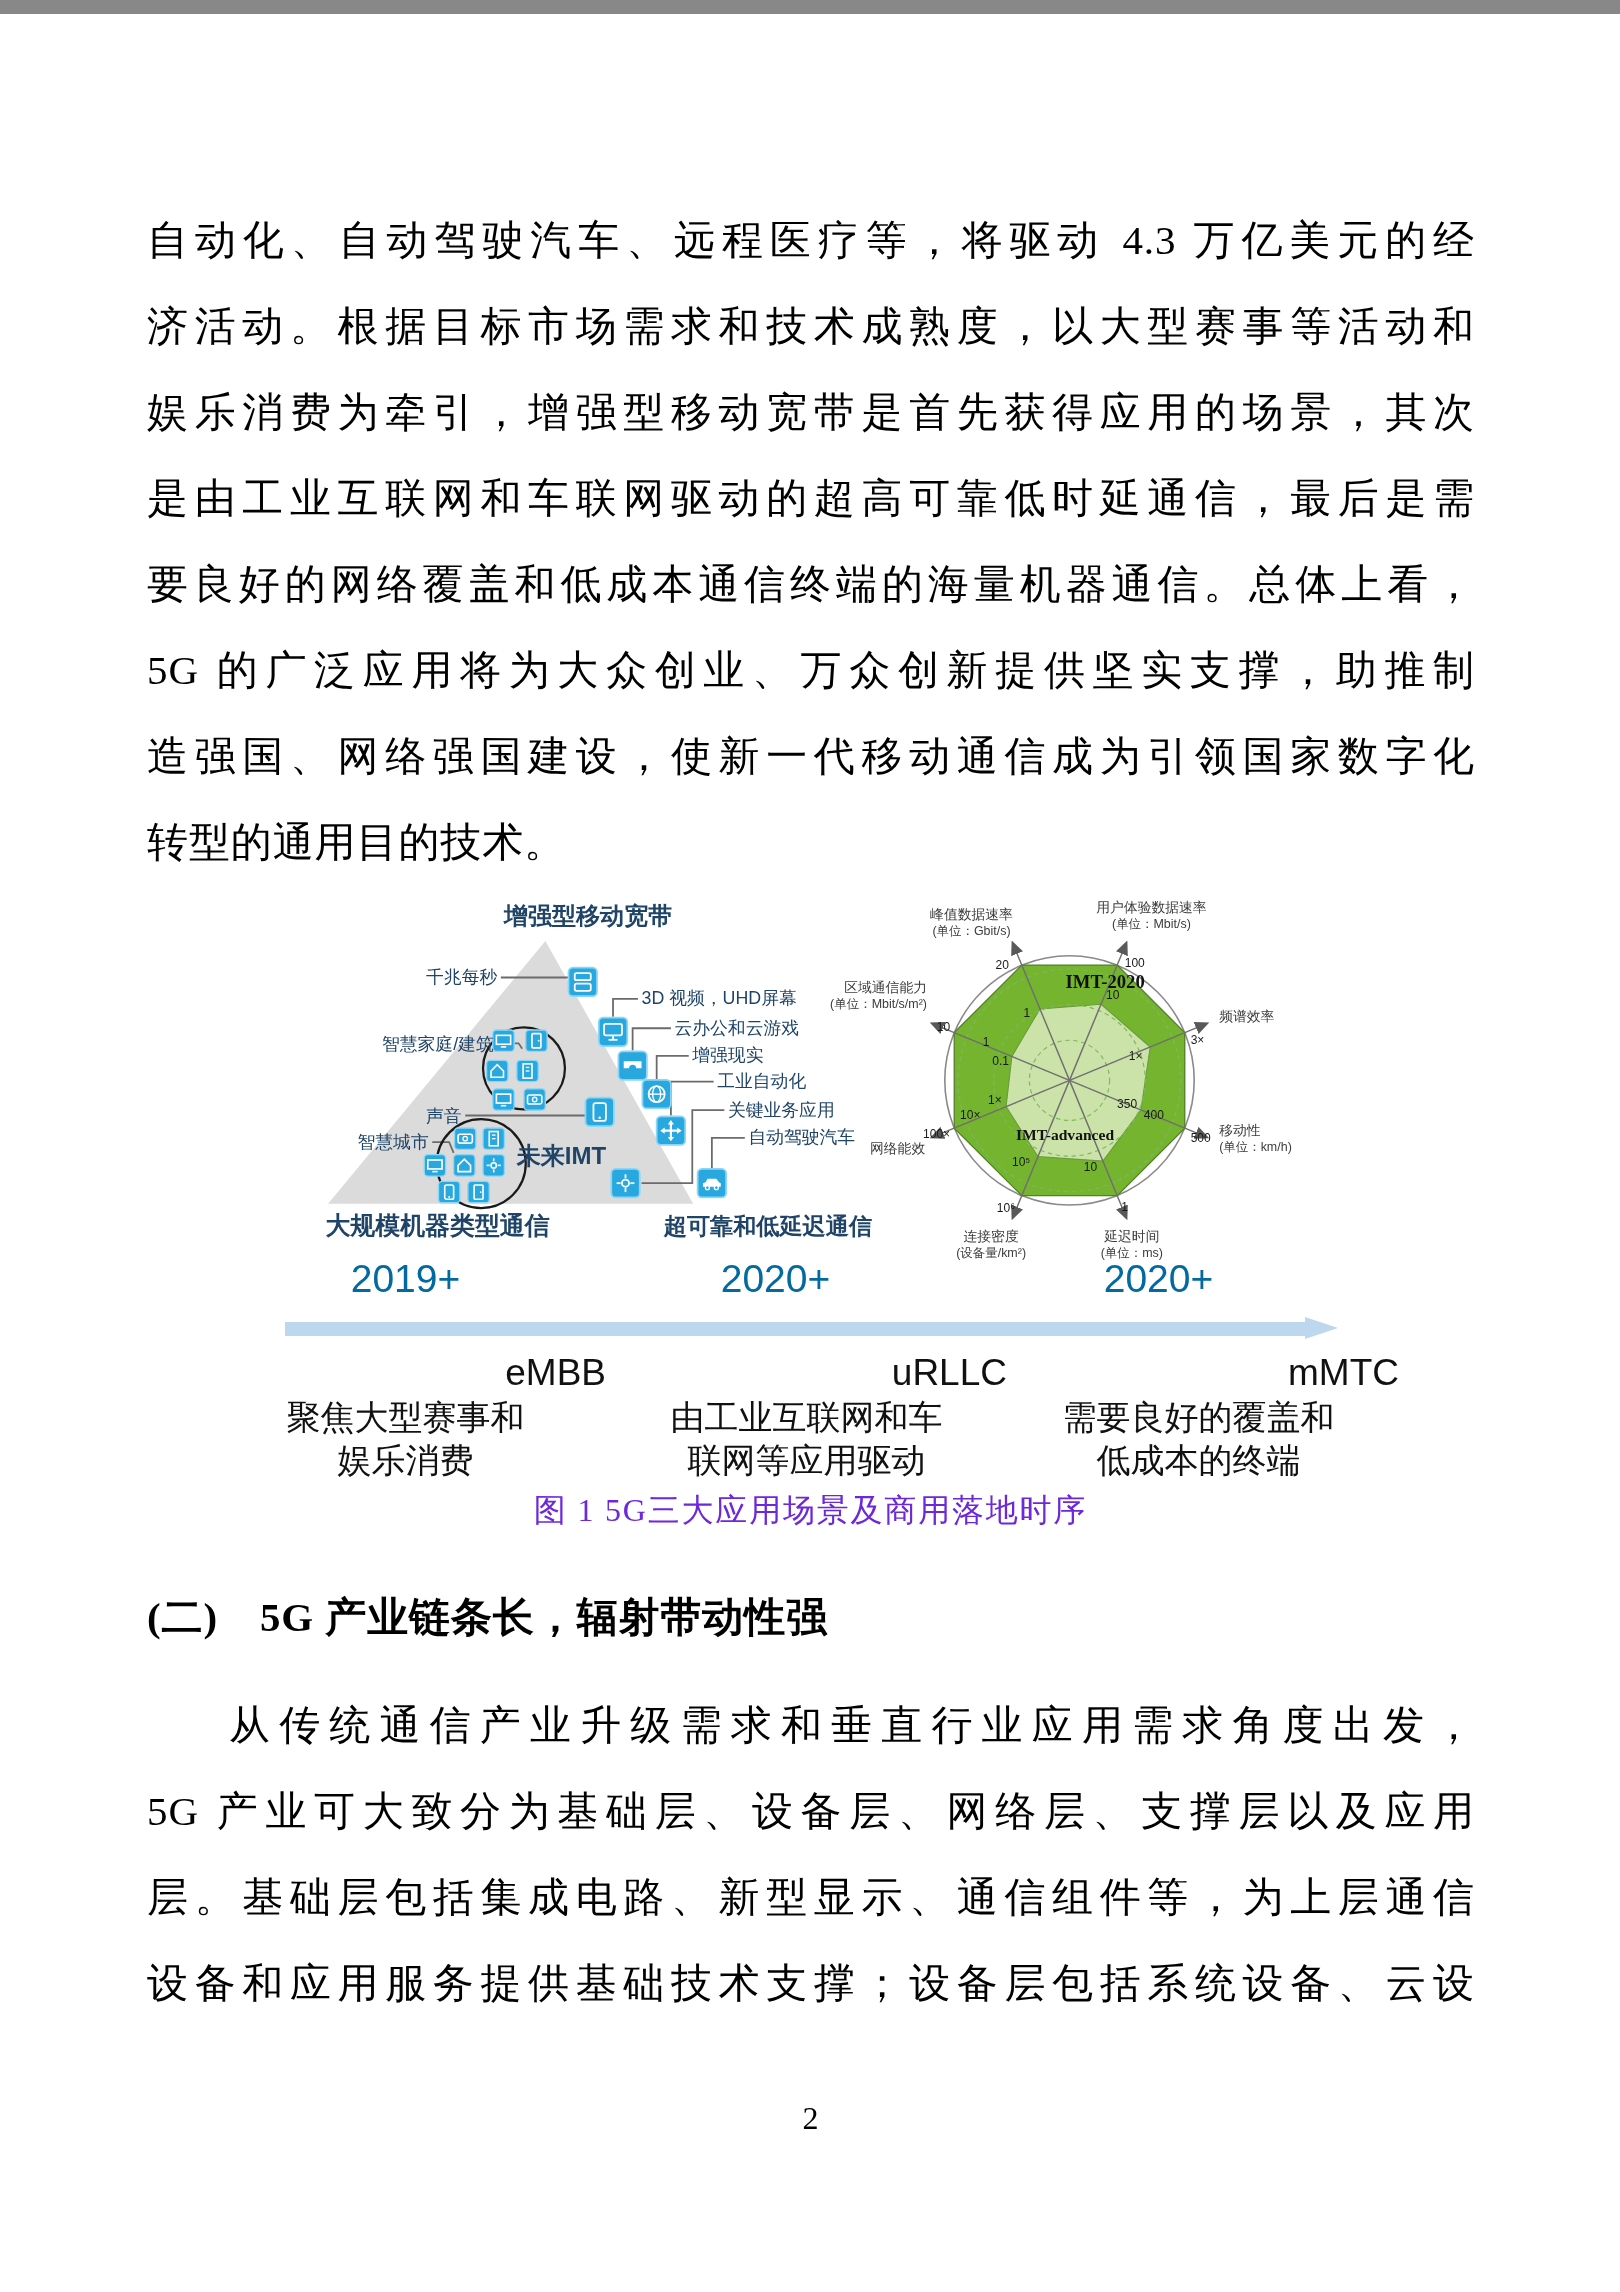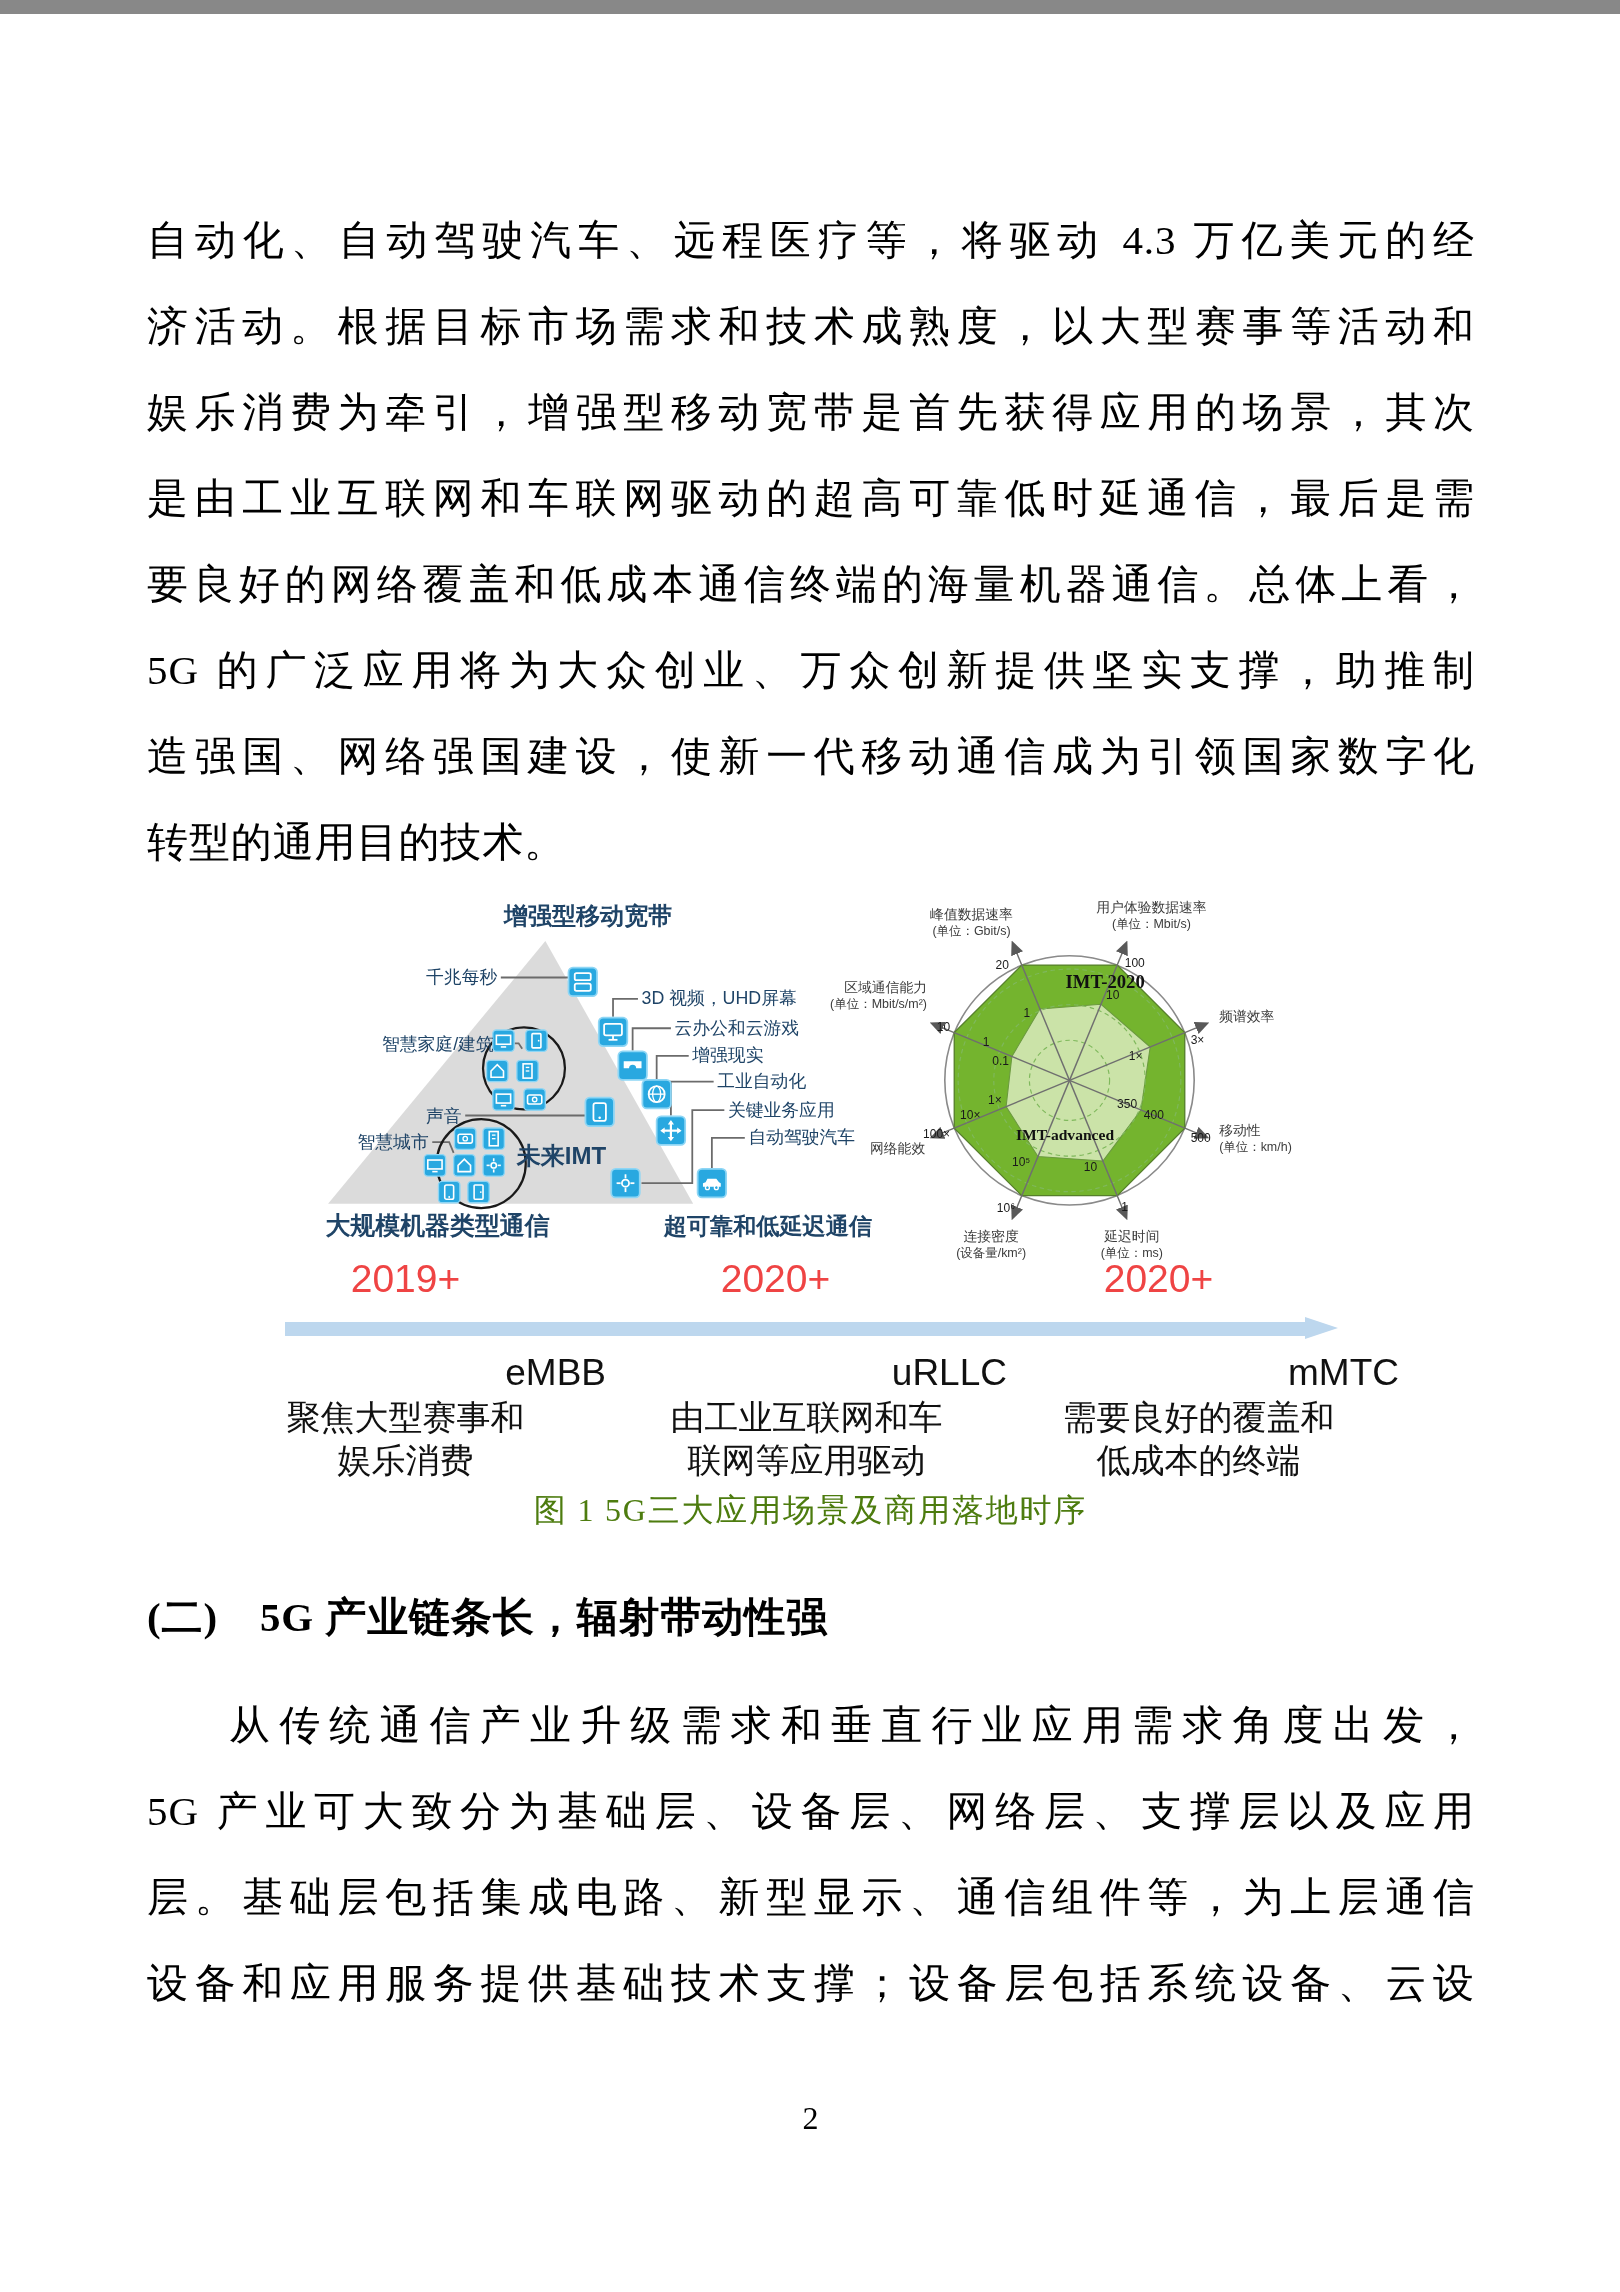--- a/index.html
+++ b/index.html
@@ -9,31 +9,31 @@
   .bline{font-size:41px;line-height:86px;height:86px;text-align:justify;text-align-last:justify;
          text-justify:inter-character;white-space:nowrap;letter-spacing:0.9px;}
   .bline.end{text-align:left;text-align-last:left;}
   .bline.indent{text-indent:82px;}
   .heading{position:absolute;left:147px;top:1575px;width:1328px;font-size:41px;font-weight:bold;
            line-height:57px;white-space:pre-wrap;letter-spacing:0.9px;}
   .figure{position:absolute;left:0;top:873px;width:1512px;height:659px;text-decoration:underline;}
   .pyramid-svg{position:absolute;left:285px;top:4.5px;width:624px;height:374px;}
   .radar-svg{position:absolute;left:802px;top:9px;width:535px;height:383px;}
   .years{position:absolute;top:370px;left:0;width:1621px;height:50px;font-family:"Liberation Sans",sans-serif;}
-  .yearcell{position:absolute;width:401px;text-align:center;font-size:39px;color:#ef4444;}
+  .yearcell{position:absolute;width:401px;text-align:center;font-size:39px;color:#0369a1;}
   .tl-arrow{position:absolute;top:430px;left:285px;width:1053px;height:23px;}
   .tl-bar{position:absolute;left:0;top:4.5px;width:1020px;height:14.3px;background:#BDD7EE;}
   .tl-head{position:absolute;left:1020px;top:0;width:0;height:0;border-top:11.6px solid transparent;
            border-bottom:11.6px solid transparent;border-left:33px solid #BDD7EE;}
   .scenarios{position:absolute;top:463px;left:0;width:1621px;font-family:"Liberation Sans",sans-serif;color:#111;}
   .scen{position:absolute;width:401px;text-align:center;}
   .scen .nm{font-size:37px;line-height:46px;text-align:right;}
   .scen .d{font-size:34px;line-height:43px;}
   .caption{position:absolute;top:602px;left:0;width:1621px;text-align:center;font-size:32px;
-           letter-spacing:1.8px;color:#4d7c0f;}
+           letter-spacing:1.8px;color:#6d28d9;}
   .pageno{position:absolute;top:2085px;left:0;width:1621px;text-align:center;font-size:32px;line-height:39px;}
   
   .figtext{font-family:"Liberation Sans",sans-serif;fill:#1F4467;}
   .rtext{font-family:"Liberation Sans",sans-serif;fill:#3c3c3c;}
   .rtick{font-family:"Liberation Sans",sans-serif;fill:#1a1a1a;}
 </style>
 </head>
 <body>
 
 <div class="page">

